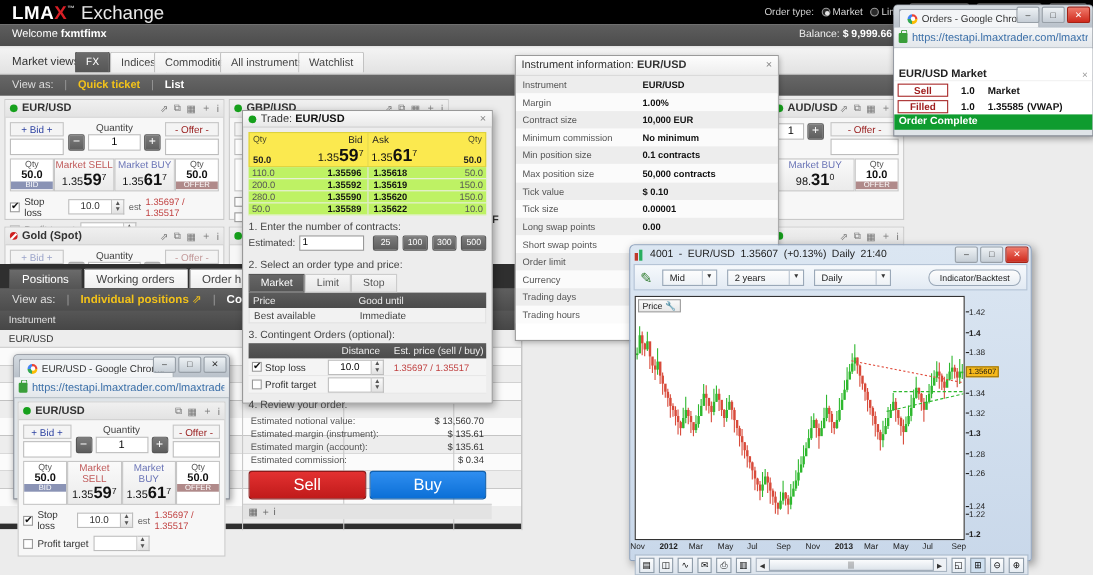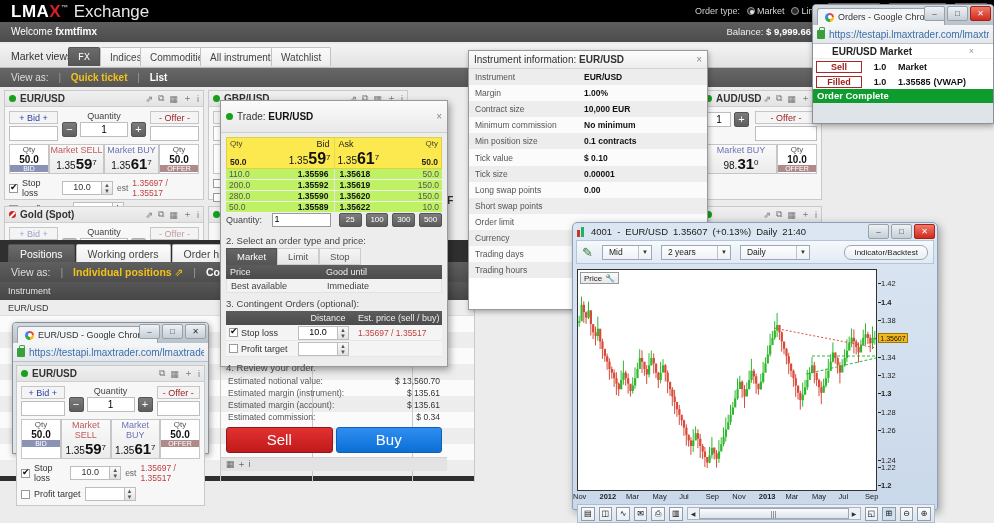--- a/index.html
+++ b/index.html
@@ -110,21 +110,21 @@
   #instrDlg .hd .t { flex:1; }
   #instrDlg .hd .x { color:#888; }
   .irow { display:flex; height:16.1px; align-items:center; font-size:8.5px; }
   .irow:nth-child(odd) { background:#ededed; }
   .irow:nth-child(even) { background:#fbfbfb; }
   .ik { width:115px; padding-left:6px; color:#555; }
   .iv { color:#111; font-weight:bold; }
 
   
   #tradeDlg { position:absolute; left:220px; top:100px; width:228px; height:267px; background:#ededed; border:1px solid #999; box-shadow:2px 3px 7px rgba(0,0,0,.35); }
-  #tradeDlg .hd { height:32px; background:linear-gradient(#fbfbfb,#e9e9e9); border-bottom:1px solid #cfcfcf; display:flex; align-items:center; padding:0 5px; }
+  #tradeDlg .hd { height:15px; background:linear-gradient(#fbfbfb,#e9e9e9); border-bottom:1px solid #cfcfcf; display:flex; align-items:center; padding:0 5px; }
   #tradeDlg .hd .t { flex:1; font-size:10px; color:#333;}
   #tradeDlg .hd .t b { color:#111; }
   .depth { margin:4px 5px 0 5px; }
   .dtop { display:flex; background:#fbe94f; border:1px solid #ddd23d; height:32px;}
   .dtop .c { flex:1; position:relative; }
   .dtop .c.r { border-left:1px solid #e4da50; }
   .dtop .lab { font-size:8px; color:#4a4a2a; position:absolute; top:1px; }
   .dtop .lab.l { left:3px; } .dtop .lab.c2 { right:4px; font-size:9px; color:#222;}
   .dtop .lab.c3 { left:4px; font-size:9px; color:#222;} .dtop .lab.r2 { right:3px; }
   .dtop .qv { position:absolute; bottom:1px; font-size:8.5px; font-weight:bold; color:#222; }
@@ -171,21 +171,21 @@
   .ch-wbtns { position:absolute; right:2px; top:1px; display:flex; gap:2px;}
   .wbtn { width:21px; height:15px; background:linear-gradient(#eef2f5,#c6ced6); border:1px solid #98a0a8; border-radius:2px; font-size:8px; color:#333; text-align:center; line-height:13px;}
   .wbtn.close { background:linear-gradient(#f07a6b,#cf2a1c); border-color:#a52114; color:#fff; }
   .ch-urlbar { height:19px; background:linear-gradient(#f4f6f8,#e3e7eb); border-bottom:1px solid #b9c0c7; display:flex; align-items:center; padding:0 4px; gap:4px;}
   .lock { width:8px; height:9px; background:#3a9e3a; border-radius:1px; position:relative; flex:none;}
   .lock::before{content:'';position:absolute;left:2px;top:-3px;width:4px;height:4px;border:1.5px solid #3a9e3a;border-bottom:none;border-radius:2px 2px 0 0;}
   .urltext { font-size:10px; color:#3b6fa8; white-space:nowrap; overflow:hidden;}
 
   
   #ordersPopup { left:812px; top:4px; width:182px; height:120px; }
-  .op-head { height:15px; background:#fff; display:flex; align-items:center; padding:0 19px; border-bottom:1px solid #eee;}
+  .op-head { height:30px; background:#fff; display:flex; align-items:flex-end; padding:0 4px; border-bottom:1px solid #eee;}
   .op-head .t { flex:1; font-weight:bold; font-size:10px; color:#222;}
   .op-head .x { color:#999; font-size:9px;}
   .oprow { display:flex; align-items:center; height:15px; background:#fff; font-size:9px; padding:0 3px;}
   .opbadge { width:46px; text-align:center; border:1px solid #a82828; color:#a02020; font-weight:bold; font-size:9px; height:12px; line-height:11px;}
   .opqty { width:36px; text-align:center; font-weight:bold; color:#111;}
   .optype { font-weight:bold; color:#111;}
   .opstatus { height:14px; background:#0f9c2f; color:#fff; font-weight:bold; font-size:9.5px; padding-left:4px; line-height:14px;}
 
   
   #eurPopup { left:12px; top:322px; width:197px; height:132px; }
@@ -560,20 +560,24 @@
       </div>
     <div class="irow">
         <span class="ik">Minimum commission</span>
         <span class="iv">No minimum</span>
       </div>
     <div class="irow">
         <span class="ik">Min position size</span>
         <span class="iv">0.1 contracts</span>
       </div>
     <div class="irow">
+        <span class="ik">Max position size</span>
+        <span class="iv">50,000 contracts</span>
+      </div>
+    <div class="irow">
         <span class="ik">Tick value</span>
         <span class="iv">$ 0.10</span>
       </div>
     <div class="irow">
         <span class="ik">Tick size</span>
         <span class="iv">0.00001</span>
       </div>
     <div class="irow">
         <span class="ik">Long swap points</span>
         <span class="iv">0.00</span>
@@ -642,22 +646,23 @@
         <span class="q2">150.0</span>
       </div>
     <div class="drow">
         <span class="q">50.0</span>
         <span class="p">1.35589</span>
         <span class="p2">1.35622</span>
         <span class="q2">10.0</span>
       </div>
   </div>
 
+  <div class="step">1. Enter the number of contracts:</div>
   <div class="qtyline">
-    <span class="lb">Quantity:</span>
+    <span class="lb">Estimated:</span>
     <span class="inp">1</span>
     <span style="flex:1"></span>
     <span class="pbtn">25</span>
     <span class="pbtn">100</span>
     <span class="pbtn">300</span>
     <span class="pbtn">500</span>
   </div>
 
   <div class="step">2. Select an order type and price:</div>
   <div class="otabs">

